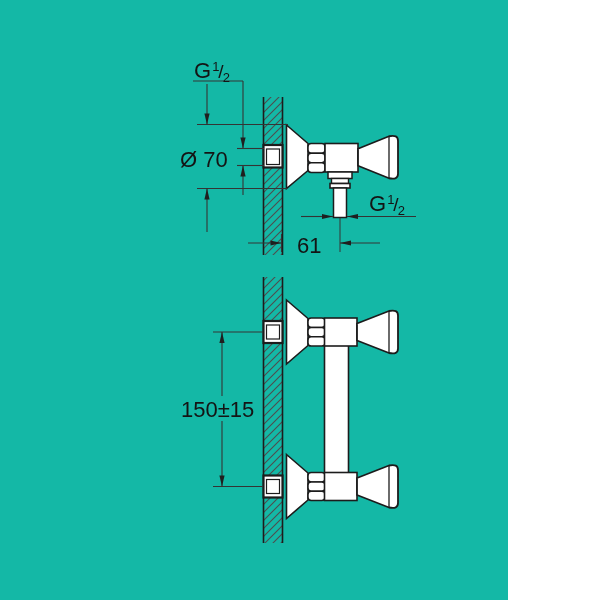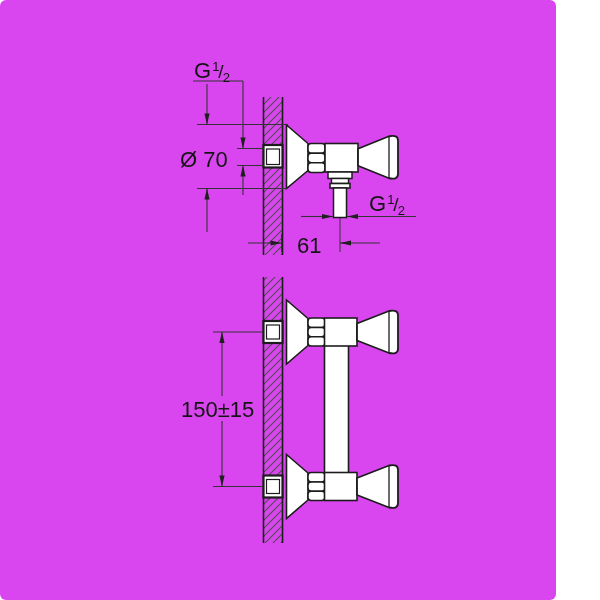--- a/index.html
+++ b/index.html
@@ -1,16 +1,16 @@
 <!DOCTYPE html>
 <html><head>
 <meta charset="utf-8">
 <style>
   html,body{margin:0;padding:0;background:#ffffff;}
-  .stage{width:556px;height:600px;background:#d946ef;position:relative;overflow:hidden;border-radius:6px;}
+  .stage{width:508px;height:600px;background:#14b8a6;position:relative;overflow:hidden;}
   svg{display:block;}
   .ln{stroke:#1c1c1c;fill:#ffffff;}
   .lnf{stroke:#1c1c1c;fill:none;}
   .dim{stroke:#343434;stroke-width:1.1;fill:none;}
   .ext{stroke:#343434;stroke-width:1.1;fill:none;}
   .cl{stroke:#343434;stroke-width:1;fill:none;}
   .ah{fill:#1f1f1f;stroke:none;}
   .lbl{font-family:"Liberation Sans","DejaVu Sans",sans-serif;font-size:22px;fill:#141414;}
   .frac-num{font-size:13px;}
   .frac-slash{font-size:19px;}

